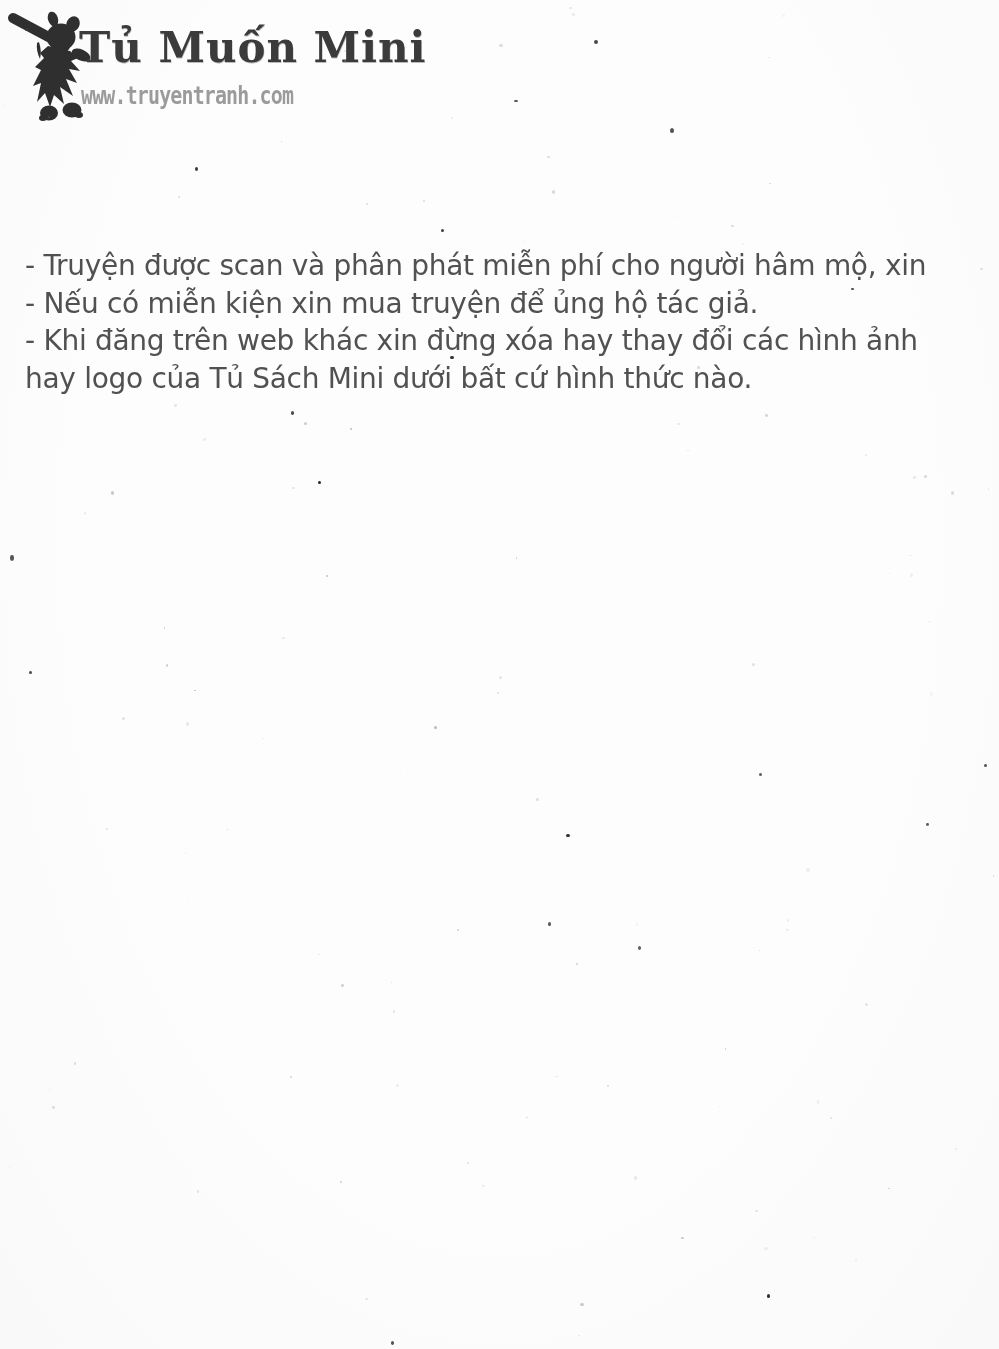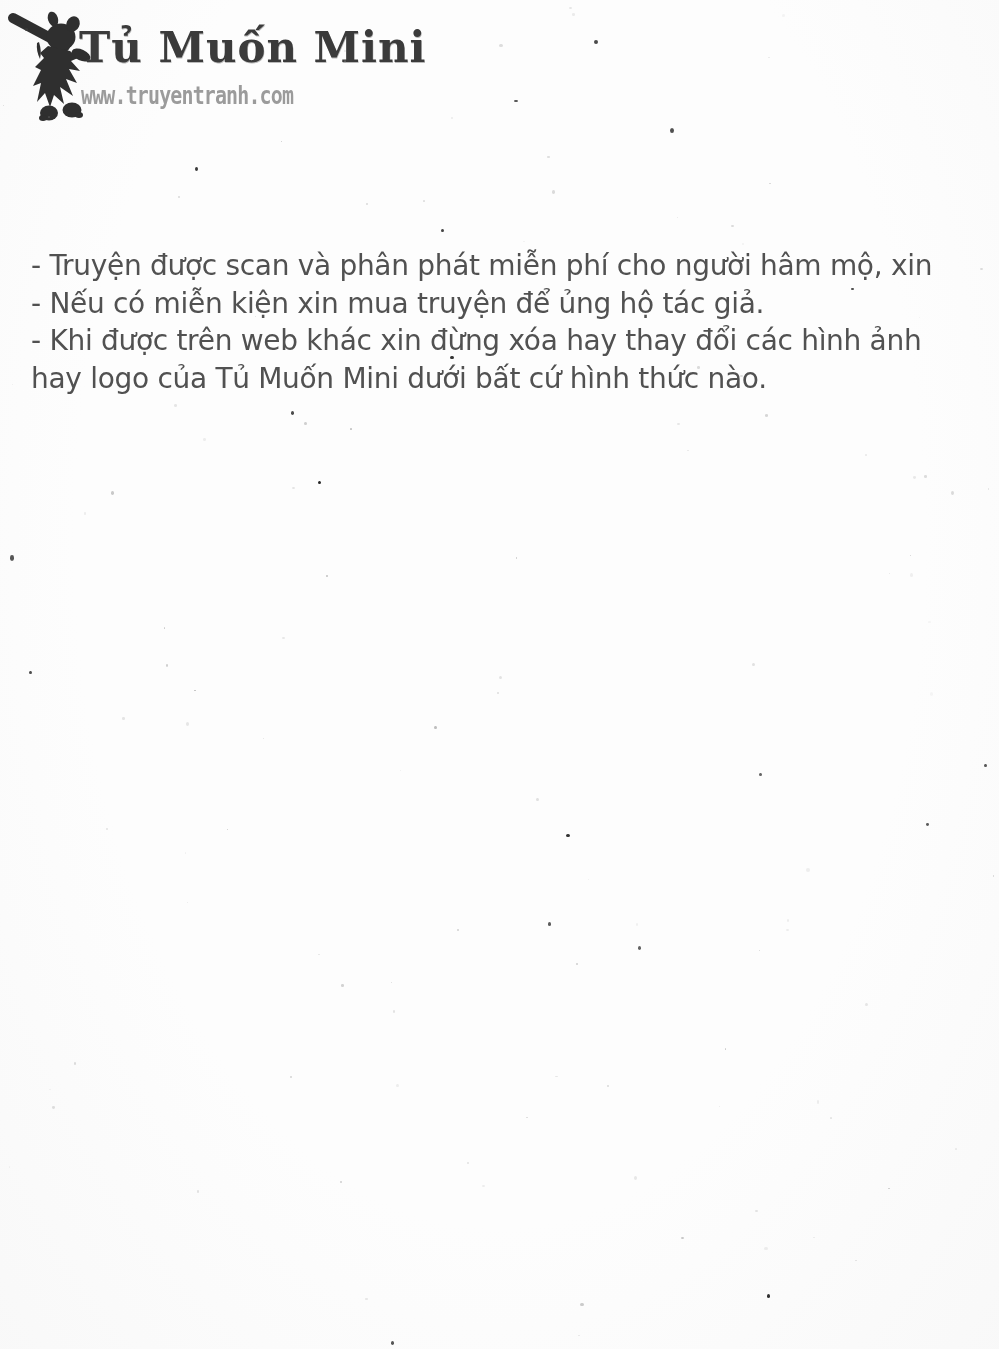--- a/index.html
+++ b/index.html
@@ -75,21 +75,20 @@
     top: 247px;
     width: 968px;
     color: #515151;
     font-size: 28px;
     line-height: 37.6px;
     font-family: "DejaVu Sans", sans-serif;
   }
   .credits-line {
     white-space: nowrap;
     letter-spacing: -0.3px;
-    margin-left: 6px;
   }
 </style>
 </head>
 <body>
 
 <div class="scan-page"></div>
 
 <div class="logo-wrap">
   <svg viewBox="0 0 100 125" xmlns="http://www.w3.org/2000/svg" aria-hidden="true">
     <g fill="#2f2f2f" stroke="none">
@@ -120,22 +119,22 @@
     </g>
   </svg>
 </div>
 
 <div class="brand-title">Tủ Muốn Mini</div>
 <div class="brand-url">www.truyentranh.com</div>
 
 <div class="credits-block">
   <div class="credits-line">- Truyện được scan và phân phát miễn phí cho người hâm mộ, xin</div>
   <div class="credits-line">- Nếu có miễn kiện xin mua truyện để ủng hộ tác giả.</div>
-  <div class="credits-line">- Khi được trên web khác xin đừng xóa hay thay đổi các hình ảnh</div>
-  <div class="credits-line">hay logo của Tủ Muốn Mini dưới bất cứ hình thức nào.</div>
+  <div class="credits-line">- Khi đăng trên web khác xin đừng xóa hay thay đổi các hình ảnh</div>
+  <div class="credits-line">hay logo của Tủ Sách Mini dưới bất cứ hình thức nào.</div>
 </div>
 
 <div class="noise-layer" id="noise-layer">
     <div class="speck" style="left: 764.8px; top: 413.8px; width: 3.5px; height: 3px; background: rgb(163, 163, 163); opacity: 0.43;"></div>
     <div class="speck" style="left: 806.3px; top: 867.6px; width: 3.4px; height: 4.3px; background: rgb(186, 186, 186); opacity: 0.21; filter: blur(0.6px);"></div>
     <div class="speck" style="left: 163.5px; top: 627.3px; width: 1.8px; height: 2px; background: rgb(156, 156, 156); opacity: 0.5; filter: blur(0.6px);"></div>
     <div class="speck" style="left: 987.7px; top: 488.1px; width: 1.7px; height: 2.2px; background: rgb(139, 139, 139); opacity: 0.23;"></div>
     <div class="speck" style="left: 578.4px; top: 1334.5px; width: 1.4px; height: 1.7px; background: rgb(201, 201, 201); opacity: 0.38;"></div>
     <div class="speck" style="left: 759.2px; top: 772.7px; width: 2.5px; height: 3.1px; background: rgb(56, 56, 56); opacity: 0.76; filter: blur(0.6px);"></div>
     <div class="speck" style="left: 813px; top: 1236.7px; width: 1.7px; height: 1.5px; background: rgb(172, 172, 172); opacity: 0.2;"></div>

